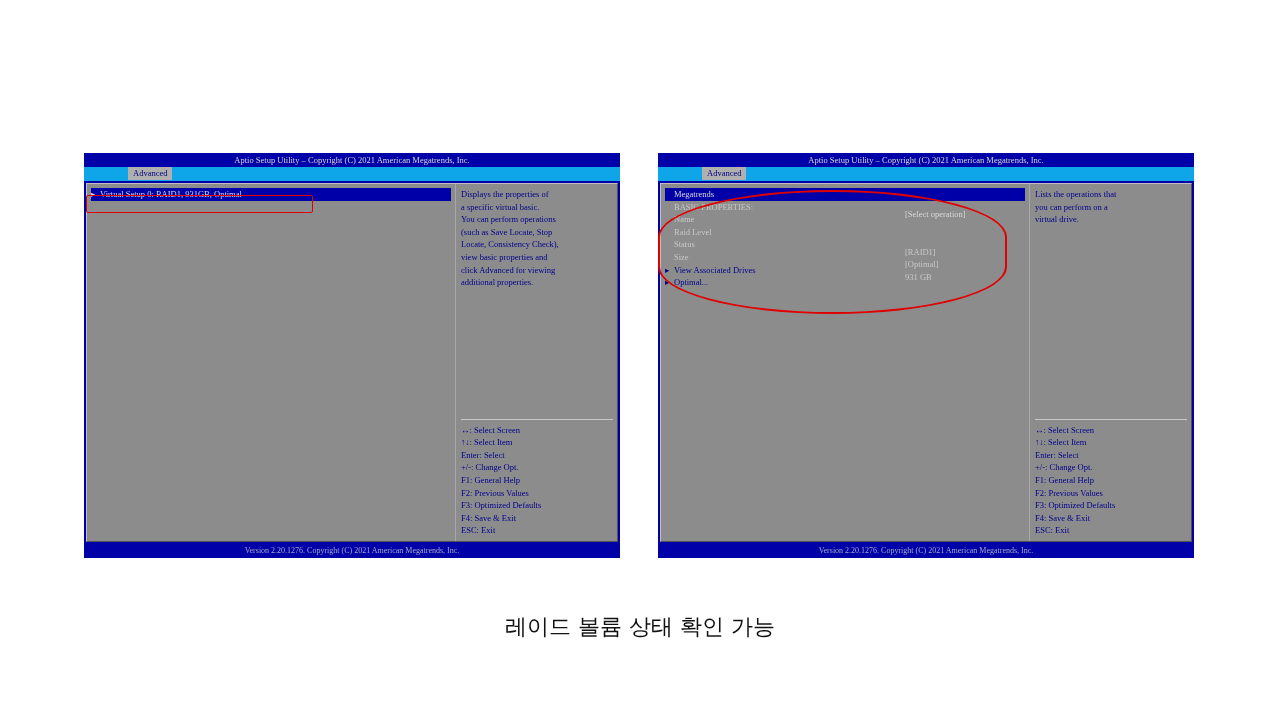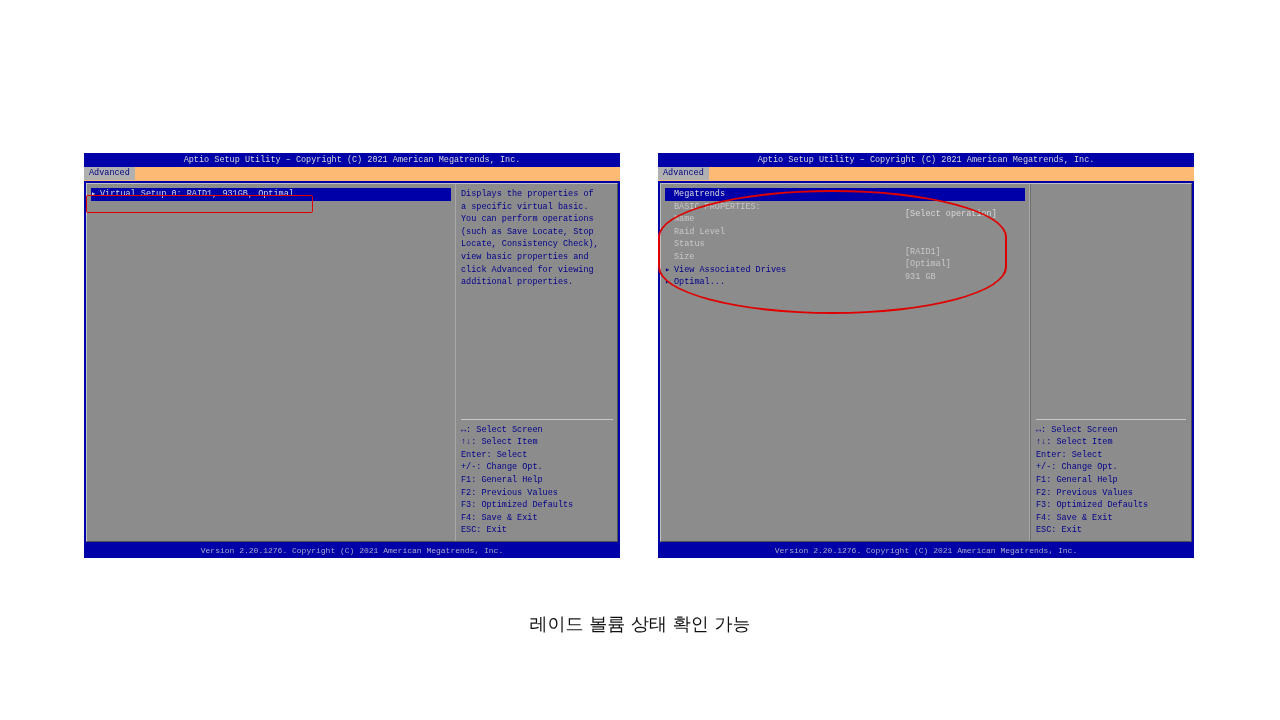--- a/index.html
+++ b/index.html
@@ -16,41 +16,42 @@
     width: 1280px;
     height: 720px;
   }
 
   
   .bios {
     position: absolute;
     width: 536px;
     height: 405px;
     background: #0000a8;
-    font-family: Liberation Mono, monospace;
+    font-family: Liberation Serif, serif;
     font-size: 8.5px;
     line-height: 12.6px;
     color: #c8c8c8;
     box-sizing: border-box;
   }
   .bios.left  { left: 84px;  top: 153px; }
   .bios.right { left: 658px; top: 153px; }
 
   .title-bar {
     height: 14px;
     background: #0000a8;
     color: #d7d7d7;
     text-align: center;
     line-height: 15px;
     font-size: 8.5px;
     letter-spacing: 0px;
   }
   .menu-bar {
     height: 14px;
-    background: #fdba74;
+    background: #0ea5e9;
+    padding-left: 44px;
     box-sizing: border-box;
   }
   .menu-tab {
     display: inline-block;
     background: #b0b0b0;
     color: #000080;
     padding: 0 5px;
     line-height: 13px;
     font-size: 8.5px;
   }
@@ -150,21 +151,21 @@
     pointer-events: none;
   }
 
   
   .caption {
     position: absolute;
     left: 0;
     right: 0;
     top: 612px;
     text-align: center;
-    font-size: 18px;
+    font-size: 22px;
     color: #111111;
     font-family: "DejaVu Sans", sans-serif;
   }
 </style>
 </head>
 <body>
 
 <div class="page">
 
   <div class="bios left">
@@ -258,20 +259,25 @@
         </div>
 
         <div class="row rowpos">
           <span class="arrow">▸</span>
           <span class="label label-blue">Optimal...</span>
         </div>
 
       </div>
       <div class="divider"></div>
       <div class="right-pane">
+        <div class="help-text">
+          <div>Lists the operations that</div>
+          <div>you can perform on a</div>
+          <div>virtual drive.</div>
+        </div>
         <div class="keys">
           <div>↔: Select Screen</div>
           <div>↑↓: Select Item</div>
           <div>Enter: Select</div>
           <div>+/-: Change Opt.</div>
           <div>F1: General Help</div>
           <div>F2: Previous Values</div>
           <div>F3: Optimized Defaults</div>
           <div>F4: Save &amp; Exit</div>
           <div>ESC: Exit</div>

